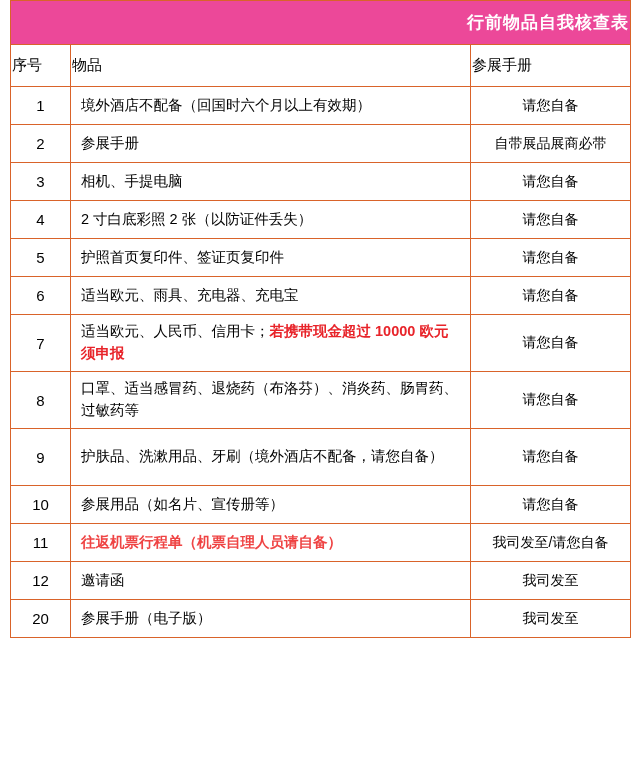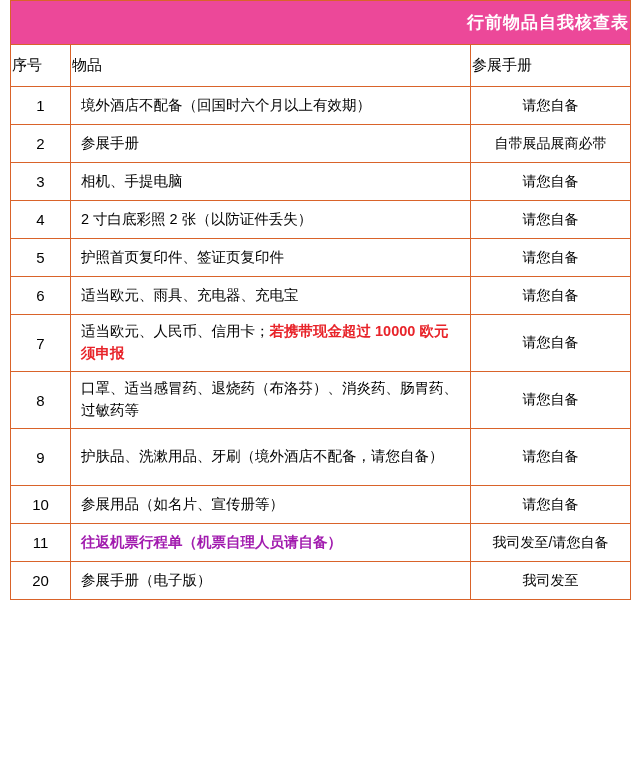--- a/index.html
+++ b/index.html
@@ -67,21 +67,21 @@
     line-height: 1.4;
   }
   .row-1line td { height: 38px; }
   .row-2line td { height: 57px; }
 
   .red {
     color: #e8242a;
     font-weight: bold;
   }
   .redall {
-    color: #a21caf;
+    color: #ef4444;
     font-weight: bold;
   }
 </style>
 </head>
 <body>
 
 <div id="sheet">
   <table class="checklist">
     <colgroup>
       <col class="col-no">
@@ -146,19 +146,24 @@
           <td class="cell-no">10</td>
           <td class="cell-item"><span>参展用品（如名片、宣传册等）</span></td>
           <td class="cell-chk">请您自备</td>
         </tr>
         <tr class="table-row row-1line">
           <td class="cell-no">11</td>
           <td class="cell-item"><span class="redall">往返机票行程单（机票自理人员请自备）</span></td>
           <td class="cell-chk">我司发至/请您自备</td>
         </tr>
         <tr class="table-row row-1line">
+          <td class="cell-no">12</td>
+          <td class="cell-item"><span>邀请函</span></td>
+          <td class="cell-chk">我司发至</td>
+        </tr>
+        <tr class="table-row row-1line">
           <td class="cell-no">20</td>
           <td class="cell-item"><span>参展手册（电子版）</span></td>
           <td class="cell-chk">我司发至</td>
         </tr>
       </tbody>
   </table>
 </div>
 
 </body></html>

